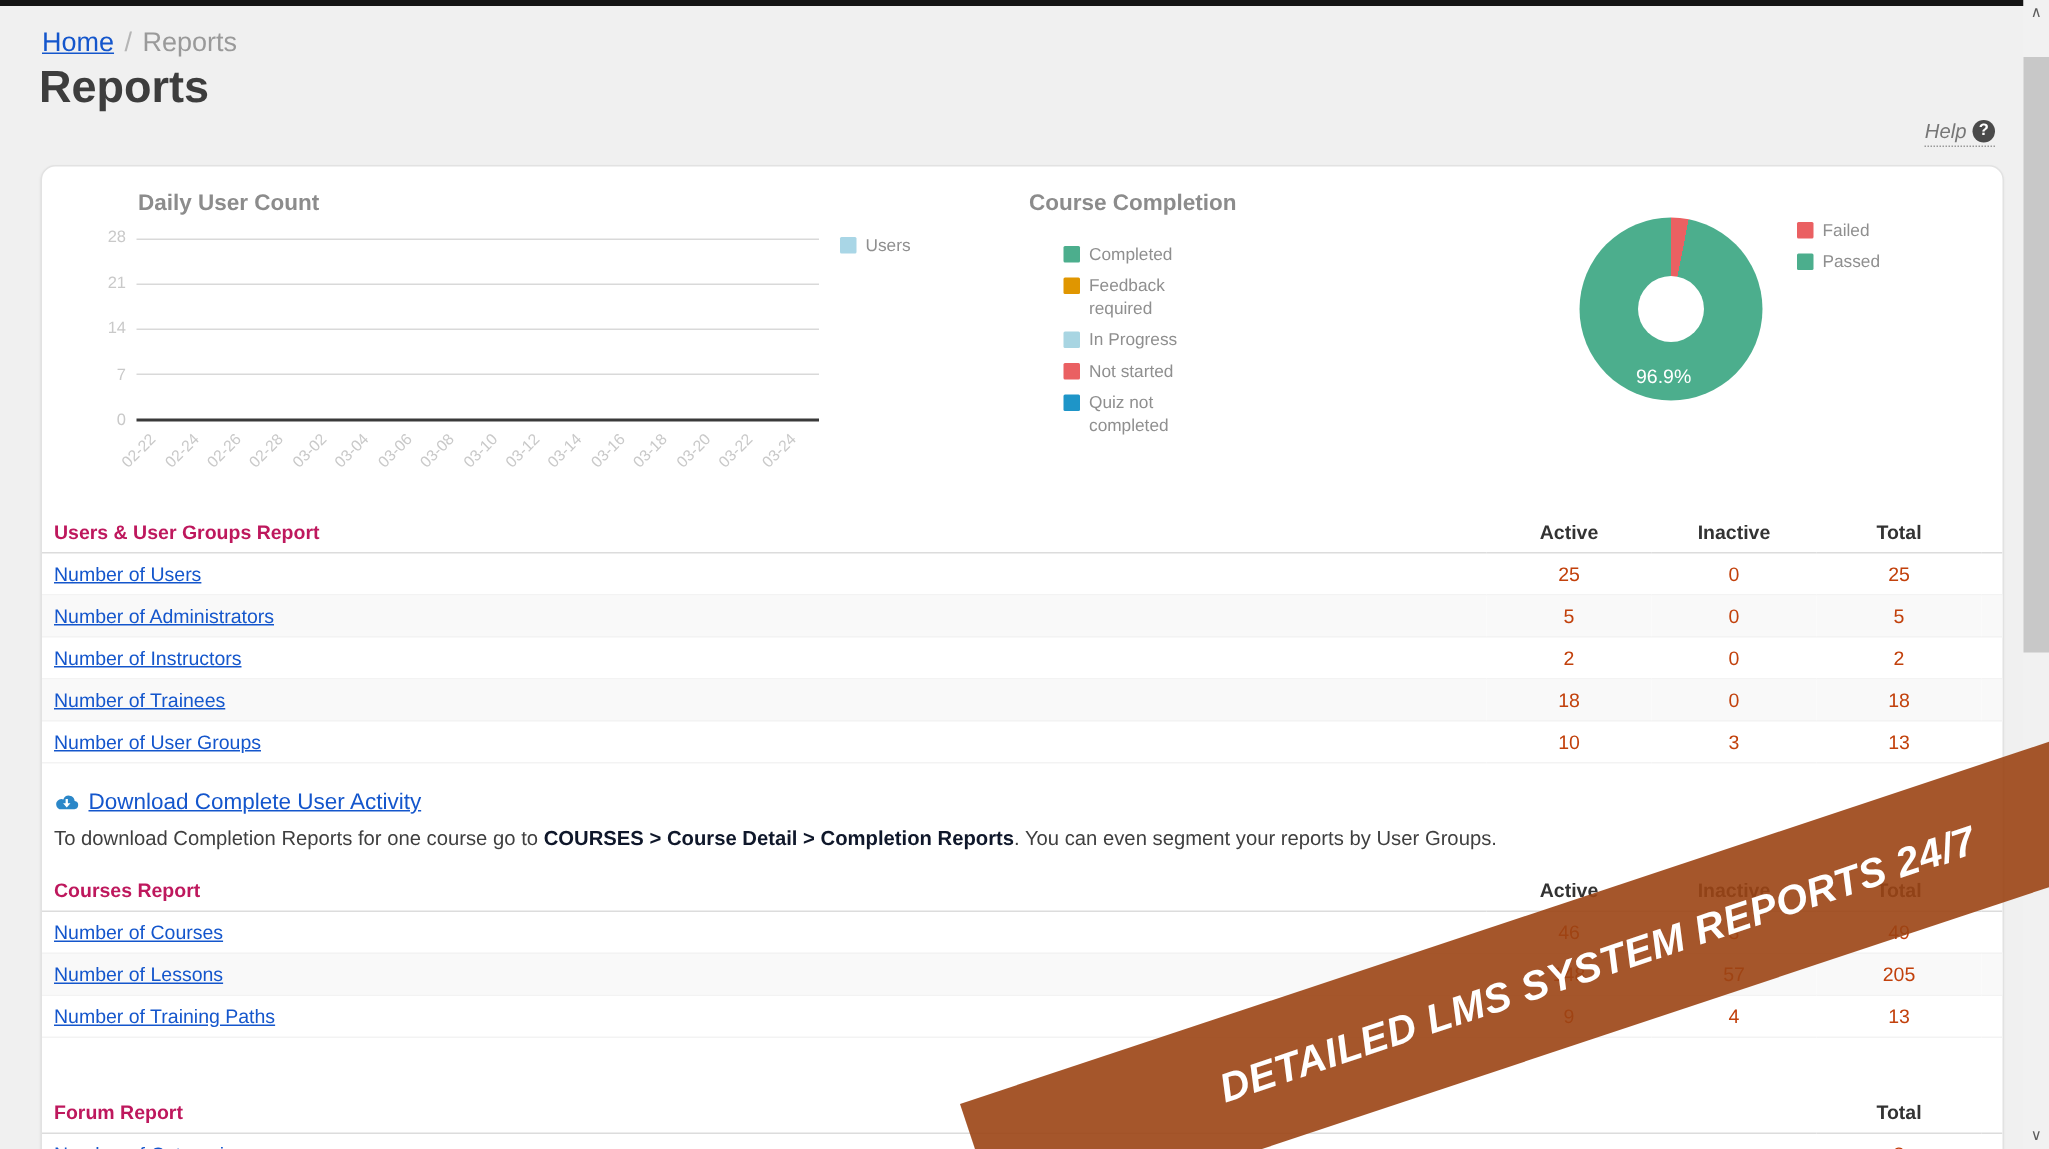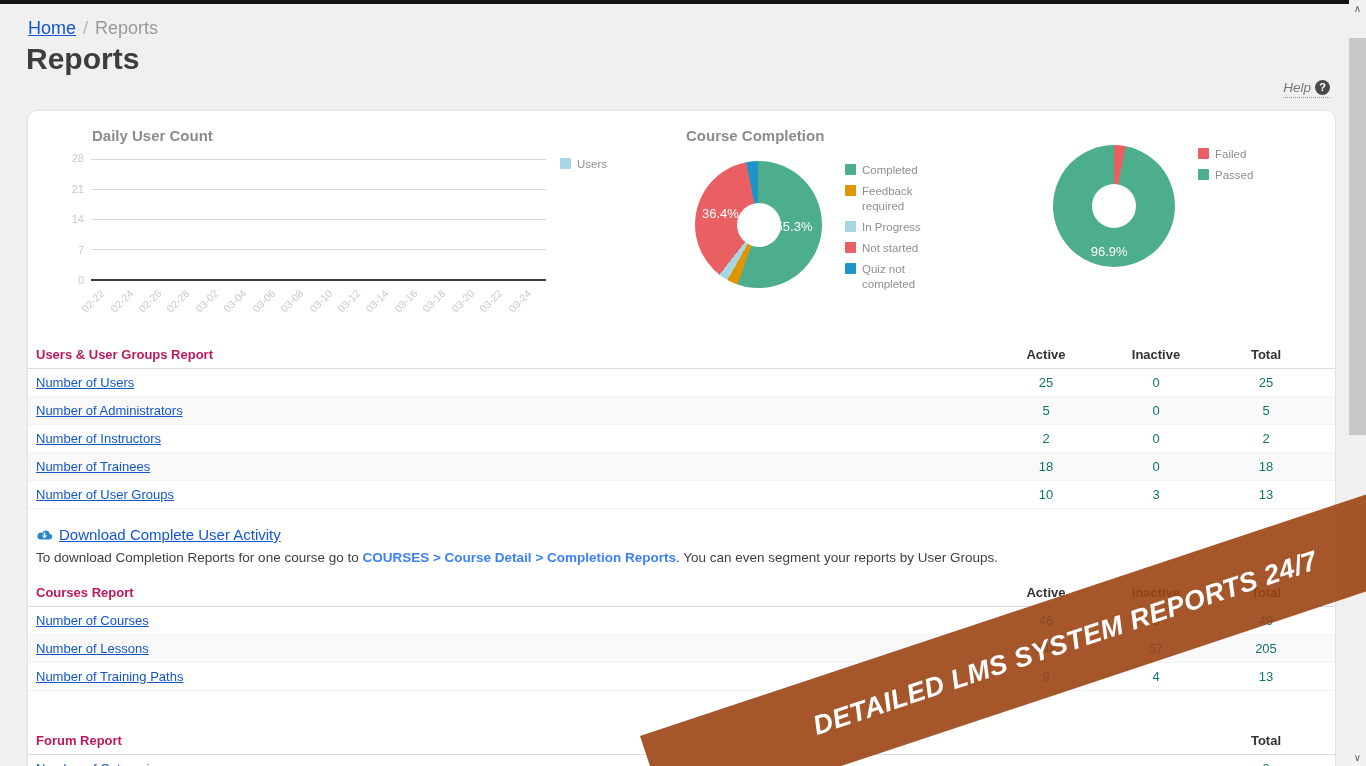--- a/index.html
+++ b/index.html
@@ -58,28 +58,28 @@
   
   table.report { width:100%; border-collapse:collapse; font-size:13px; }
   table.report th.t-title { text-align:left; padding:6px 0 6px 8px; font-weight:bold; color:#be185d; }
   table.report thead tr { border-bottom:1px solid #dcdcdc; }
   table.report th.t-num { width:110px; text-align:center; font-weight:bold; color:#333; }
   table.report th.t-sp, table.report td.t-sp { width:14px; }
   table.report tbody tr { border-bottom:1px solid #f3f3f3; }
   table.report tbody tr:nth-child(even) { background:#f9f9f9; }
   table.report td { height:28px; padding:0; }
   table.report td.t-name { padding-left:8px; }
-  table.report td.t-num { text-align:center; color:#0f766e; }
+  table.report td.t-num { text-align:center; color:#c2410c; }
   table.report a { color:#1456cc; text-decoration:underline; }
 
   .users-table { margin-top:0; }
   .download-block { margin:17px 0 2px 8px; font-size:15px; }
   .download-link { display:inline-flex; align-items:center; gap:6px; color:#1456cc; text-decoration:underline; }
   .note { margin:5px 0 14px 8px; font-size:13.5px; color:#3f3f3f; }
-  .note b { color:#3b82f6; }
+  .note b { color:#0f172a; }
   .forum-gap { height:36px; }
 
   
   .banner { position:absolute; left:640px; top:736px; width:1050px; height:92px;
             transform:rotate(-18.4deg); transform-origin:0 0;
             background:rgba(155,68,20,0.9); z-index:40; display:flex; align-items:center; }
   .banner span { padding-left:168px; color:#fff; font-size:27px; font-weight:bold; font-style:italic;
                  letter-spacing:0.5px; white-space:nowrap; }
 
   
@@ -183,25 +183,20 @@
           <div class="legend-item">
             <span class="colorbox" style="background: rgb(169, 214, 230);"></span>
             <span>Users</span>
           </div>
         </div>
     </div>
 
     <div class="donut-box" style="left:658px; top:16px;">
       <div class="chart-title" style="margin-bottom:16px;">Course Completion</div>
       <div class="donut-row">
-        <div class="donut" style="width: 127px; height: 127px; margin-left: 9px; background: conic-gradient(rgb(76, 174, 141) 0%, rgb(76, 174, 141) 55.3%, rgb(224, 150, 0) 55.3%, rgb(224, 150, 0) 58.1%, rgb(168, 213, 226) 58.1%, rgb(168, 213, 226) 60.5%, rgb(234, 96, 98) 60.5%, rgb(234, 96, 98) 96.9%, rgb(30, 149, 200) 96.9%, rgb(30, 149, 200) 100%);">
-            <div class="hole"></div>
-            <span class="donut-label" style="left: 20%; top: 41%;">36.4%</span>
-            <span class="donut-label" style="left: 78%; top: 51%;">55.3%</span>
-          </div>
         <div class="legend">
             <div class="legend-item">
               <span class="colorbox" style="background: rgb(76, 174, 141);"></span>
               <span>Completed</span>
             </div>
             <div class="legend-item">
               <span class="colorbox" style="background: rgb(224, 150, 0);"></span>
               <span>Feedback required</span>
             </div>
             <div class="legend-item">

